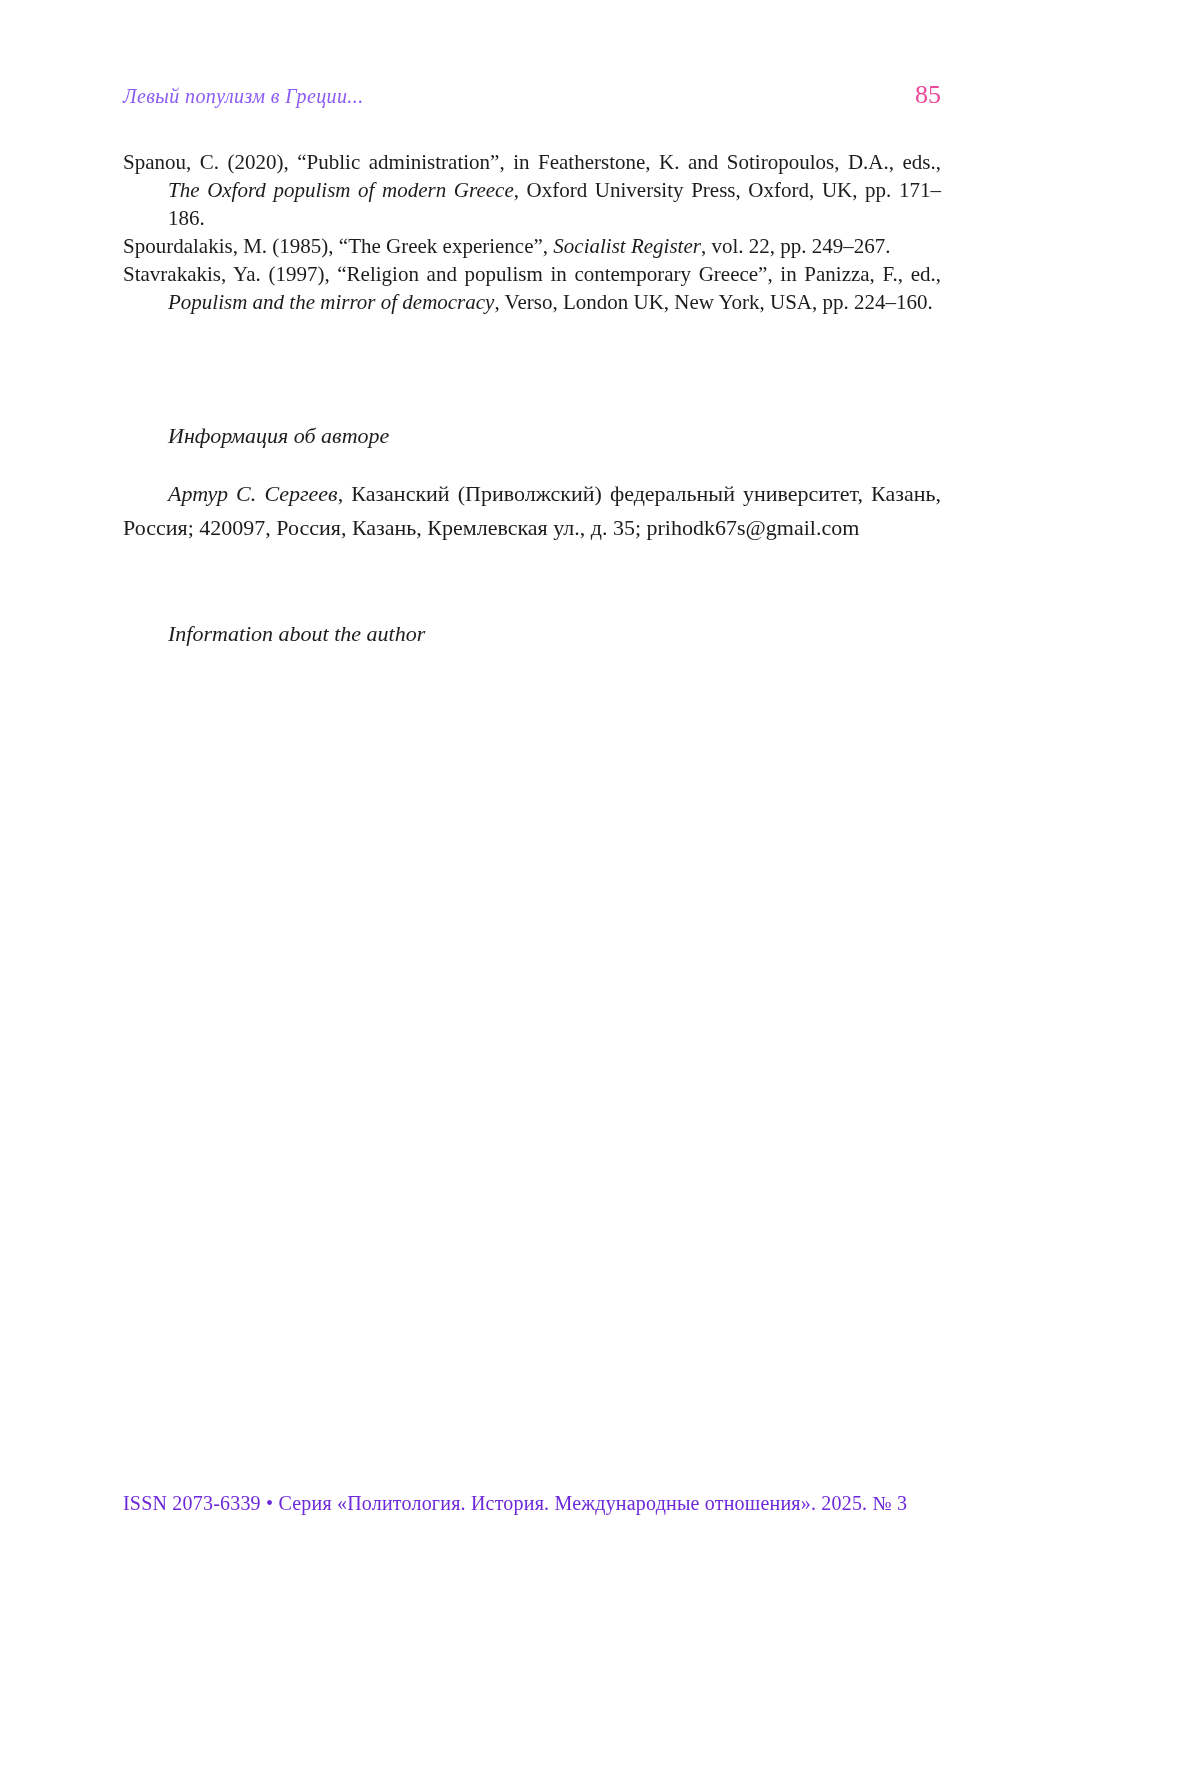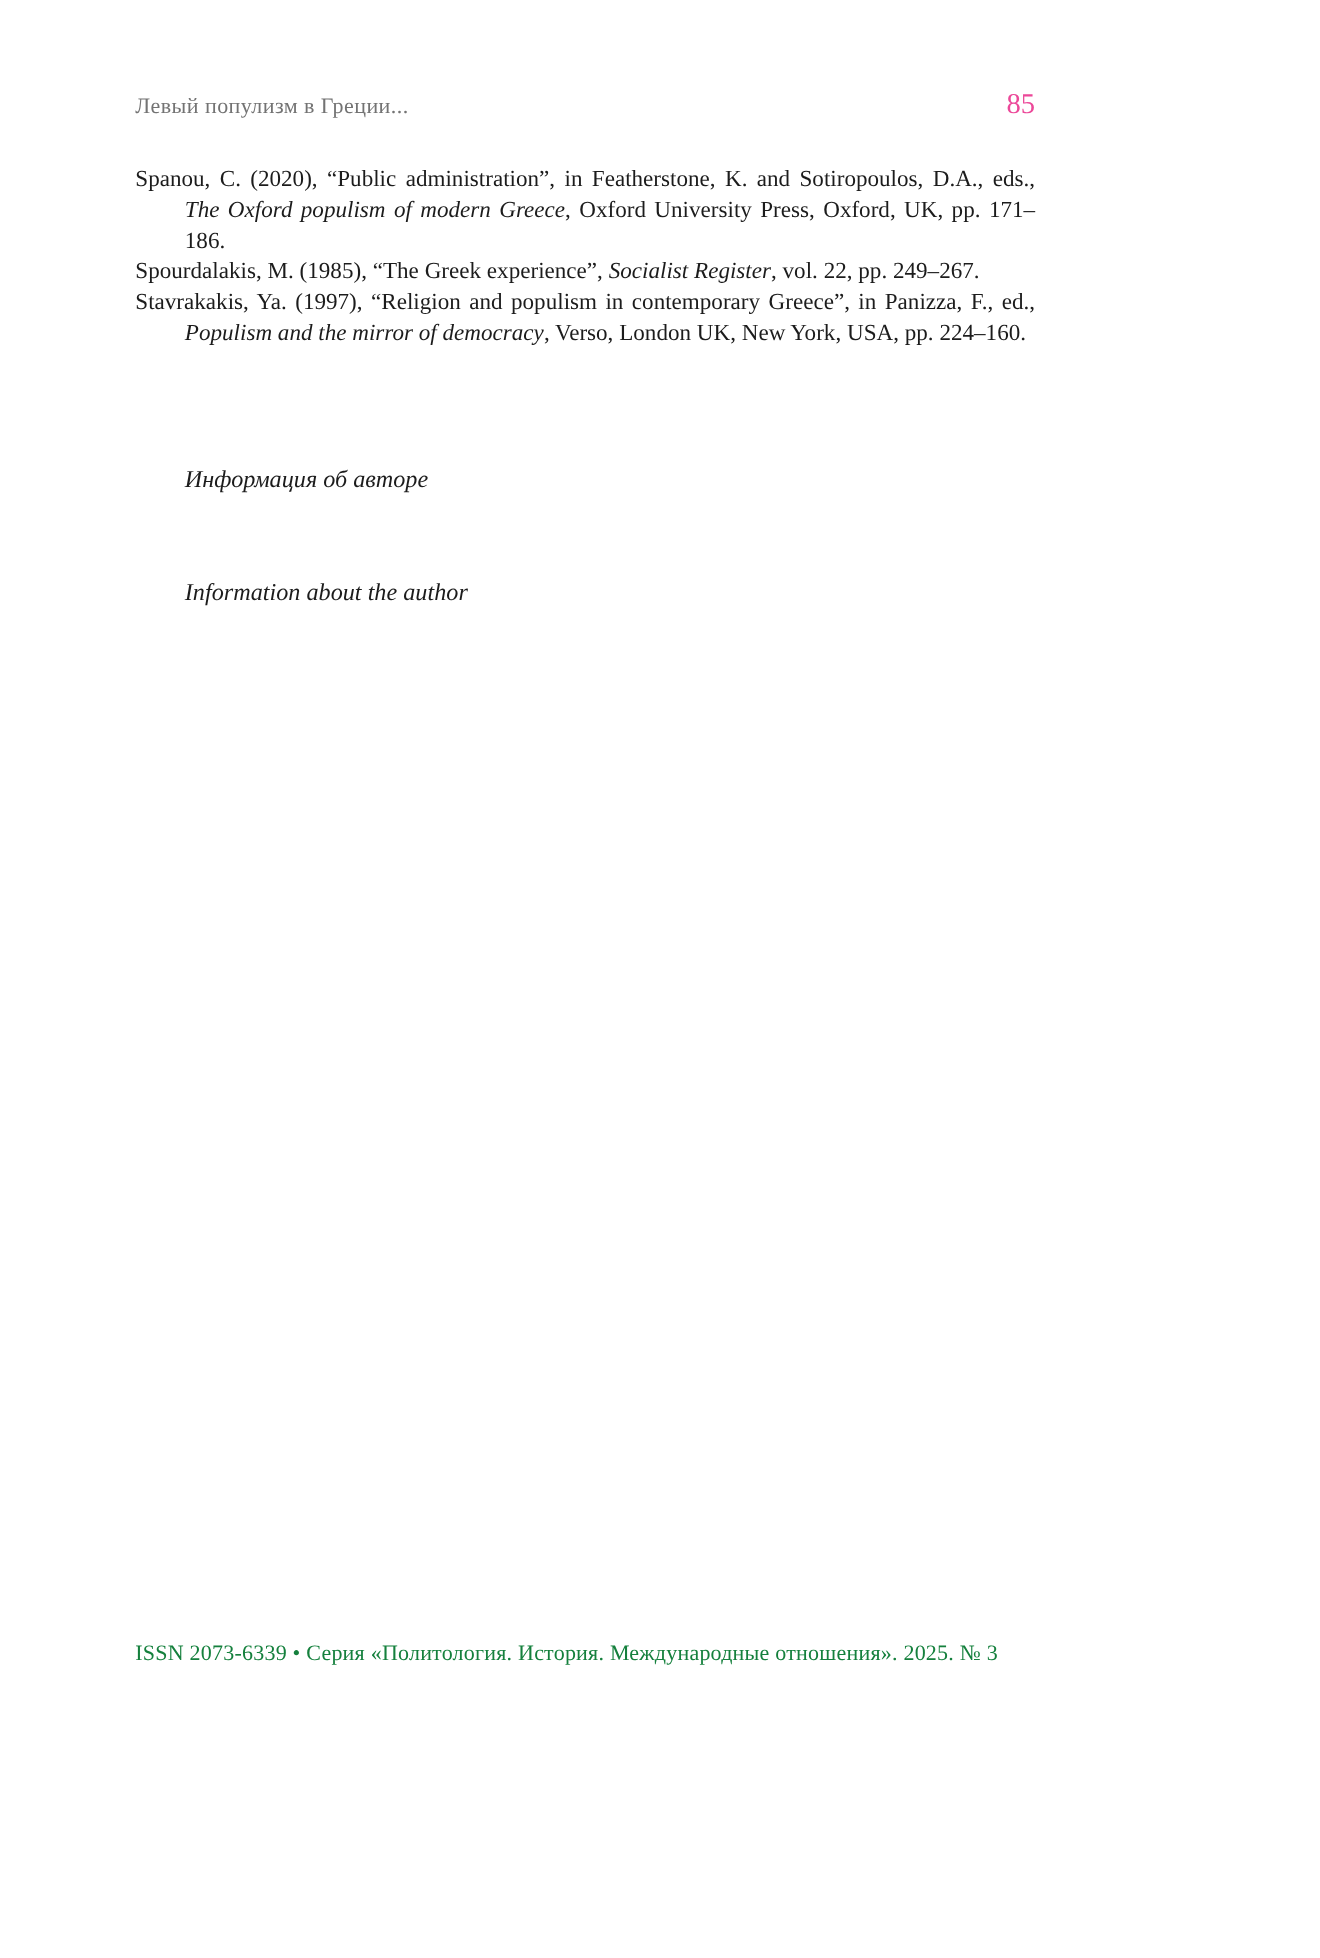--- a/index.html
+++ b/index.html
@@ -25,21 +25,22 @@
   }
   .running-head-row {
     display: flex;
     justify-content: space-between;
     align-items: baseline;
     margin-bottom: 38px;
   }
   .running-head {
     font-size: 20px;
     letter-spacing: 0.4px;
-    color: #737373;
+    color: #8b5cf6;
+    font-style: italic;
   }
   .page-number {
     font-size: 26px;
     color: #ec4899;
   }
   .references {
     text-align: justify;
   }
   .reference {
     margin: 0;
@@ -72,21 +73,21 @@
   .section-heading-en {
     margin-top: 76px;
   }
   .footer {
     position: absolute;
     left: 123px;
     top: 1492px;
     width: 818px;
     font-size: 20px;
     letter-spacing: 0.2px;
-    color: #15803d;
+    color: #6d28d9;
     white-space: nowrap;
   }
 </style>
 </head>
 <body>
 
 <div class="page">
   <div class="content">
 
     <div class="running-head-row">
@@ -95,20 +96,21 @@
     </div>
 
     <div class="references">
         <p class="reference"><span>Spanou, C. (2020), “Public administration”, in Featherstone, K. and Sotiropoulos, D.A., eds., </span><em>The Oxford populism of modern Greece</em><span>, Oxford University Press, Oxford, UK, pp. 171–186.</span></p>
         <p class="reference"><span>Spourdalakis, M. (1985), “The Greek experience”, </span><em>Socialist Register</em><span>, vol. 22, pp. 249–267.</span></p>
         <p class="reference"><span>Stavrakakis, Ya. (1997), “Religion and populism in contemporary Greece”, in Panizza, F., ed., </span><em>Populism and the mirror of democracy</em><span>, Verso, London UK, New York, USA, pp. 224–160.</span></p>
       </div>
 
     <h2 class="section-heading">Информация об авторе</h2>
 
+    <p class="author-paragraph"><em>Артур С. Сергеев</em><span>, Казанский (Приволжский) федеральный университет, Казань, Россия; 420097, Россия, Казань, Кремлевская ул., д. 35; prihodk67s@gmail.com</span></p>
 
     <h2 class="section-heading section-heading-en">Information about the author</h2>
 
 
   </div>
 
   <div class="footer">ISSN 2073-6339 • Серия «Политология. История. Международные отношения». 2025. № 3</div>
 </div>
 
 </body></html>

